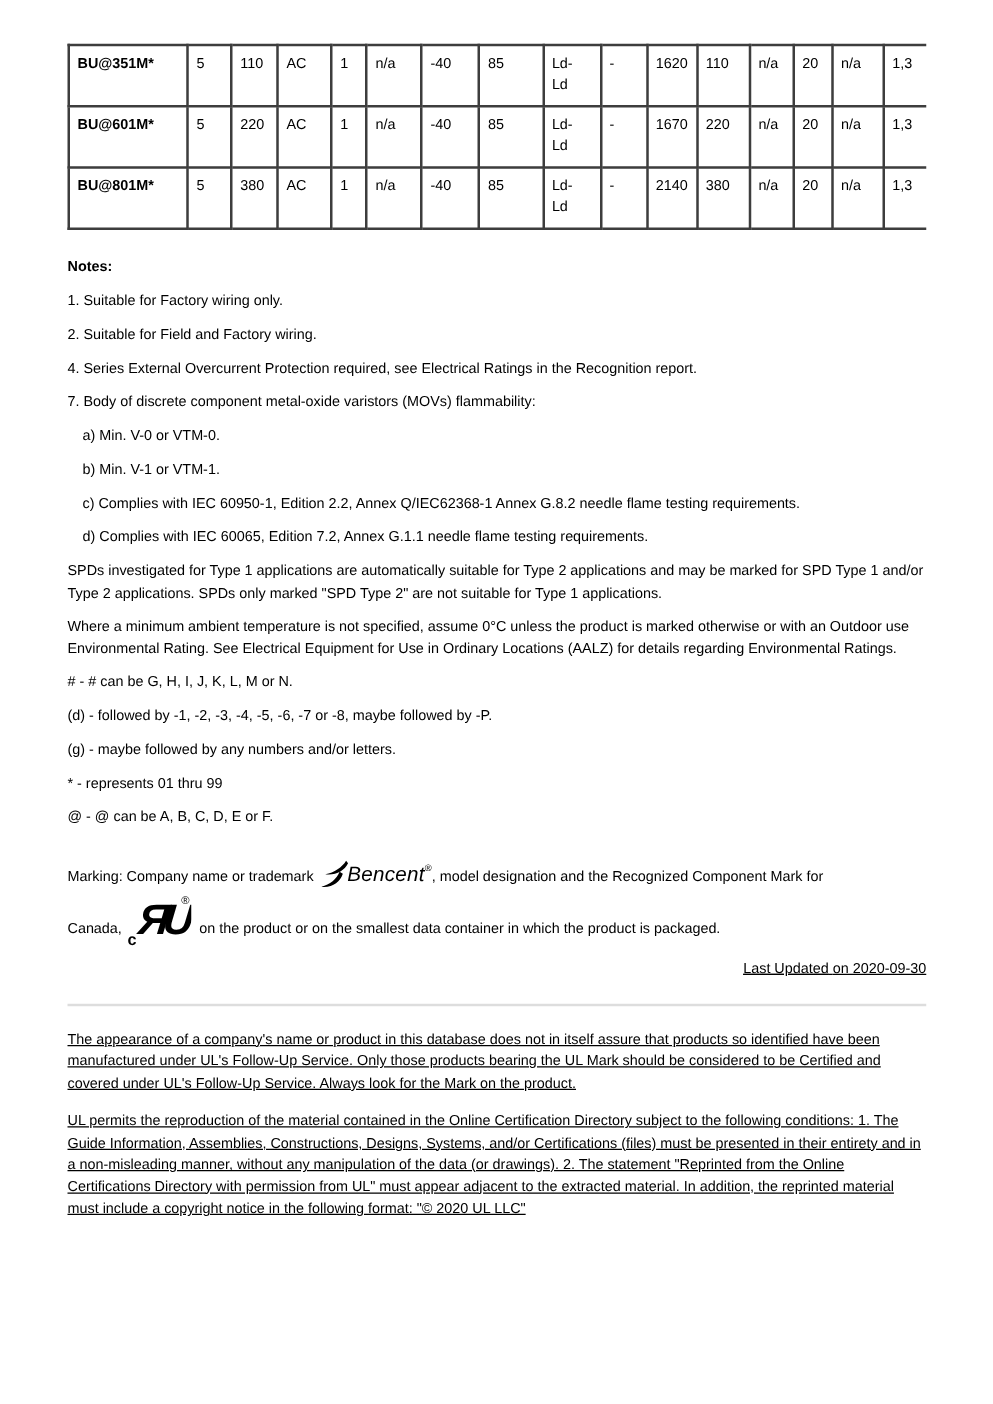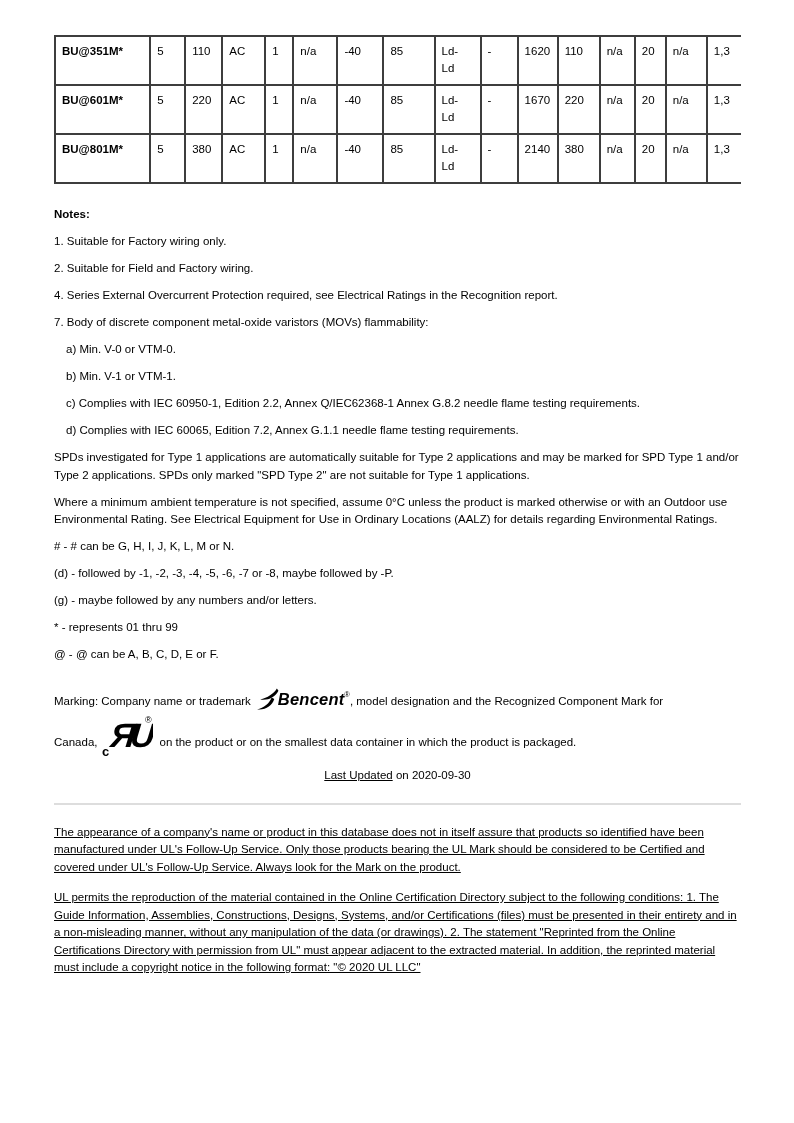--- a/index.html
+++ b/index.html
@@ -30,24 +30,24 @@
   col.c12{width:35px} col.c13{width:31px} col.c14{width:41px} col.c15{width:34px}
 
   
   .p  { margin:0 0 9.5px 0; }
   .bold { font-weight:bold; }
   .indent { margin-left:12px; }
   .marking { margin-top:22px; }
   .marking .line { display:block; }
   .marking .line2 { margin-top:2px; }
   .logo-bencent { vertical-align:-7px; margin:0 1px 0 4px; }
-  .bencent-word { font-weight:bold; font-style:italic; font-size:16.5px; letter-spacing:0.2px; margin-left:-3px;text-align:center; }
+  .bencent-word { font-weight:normal; font-style:italic; font-size:16.5px; letter-spacing:0.2px; margin-left:-3px;text-align:center; }
   .sup-reg { font-size:7.5px; vertical-align:8px; }
   .cul { vertical-align:-12px; margin:0 6px 0 4px; }
-  .last-updated { text-align:center; margin:4px 0 0 0; }
+  .last-updated { text-align:right; margin:4px 0 0 0;text-decoration:underline; }
   .last-updated .lu-link { text-decoration:underline; cursor:pointer; }
   hr.divider { border:none; border-top:2px solid #ddd; margin:18px 0 19px 0; }
   .footer p { margin:0 0 13px 0;text-decoration:underline; }
 </style>
 </head>
 <body>
 
 <div class="page">
 
   <table class="ratings">

